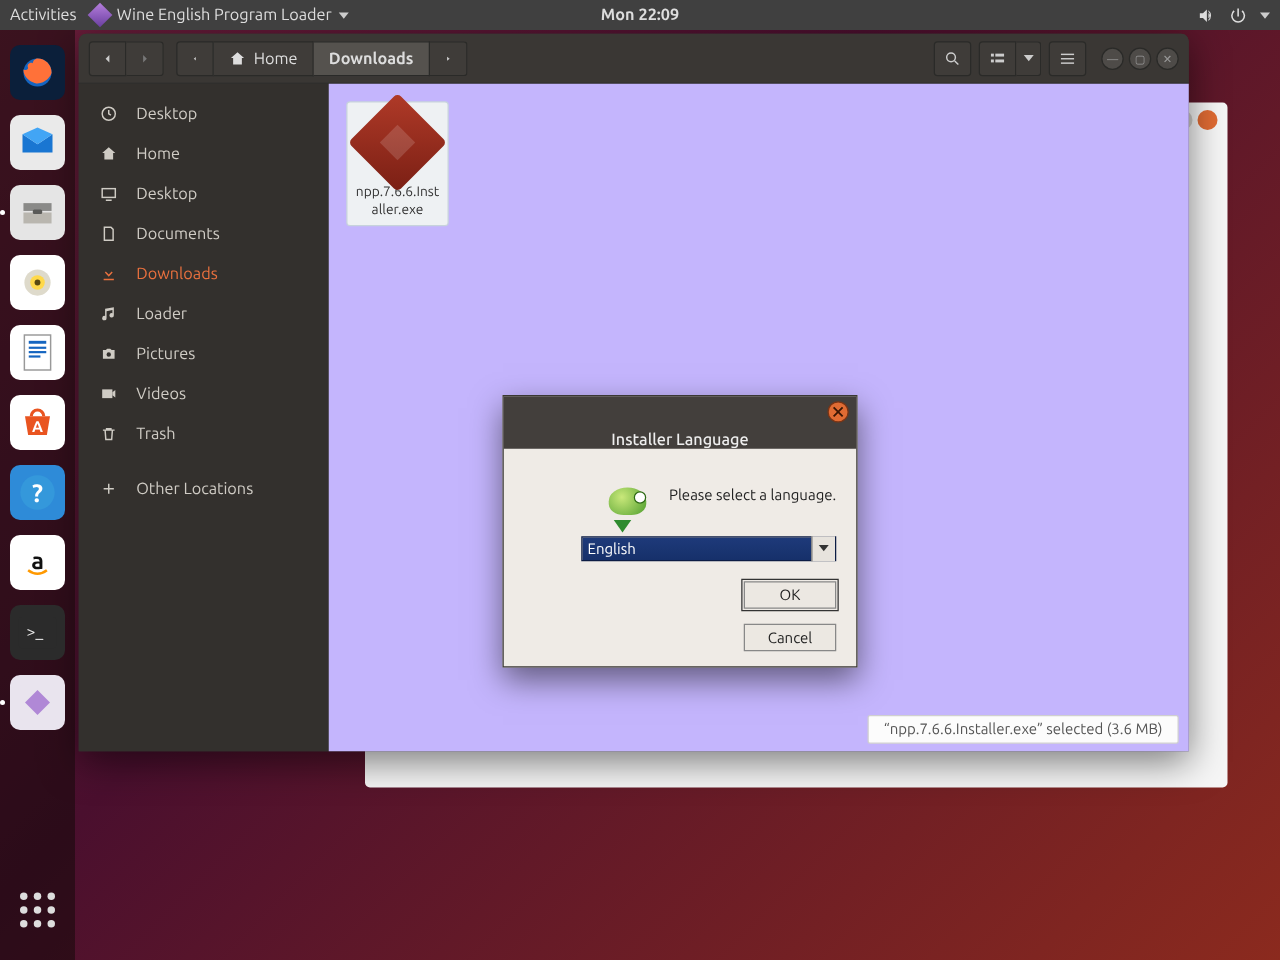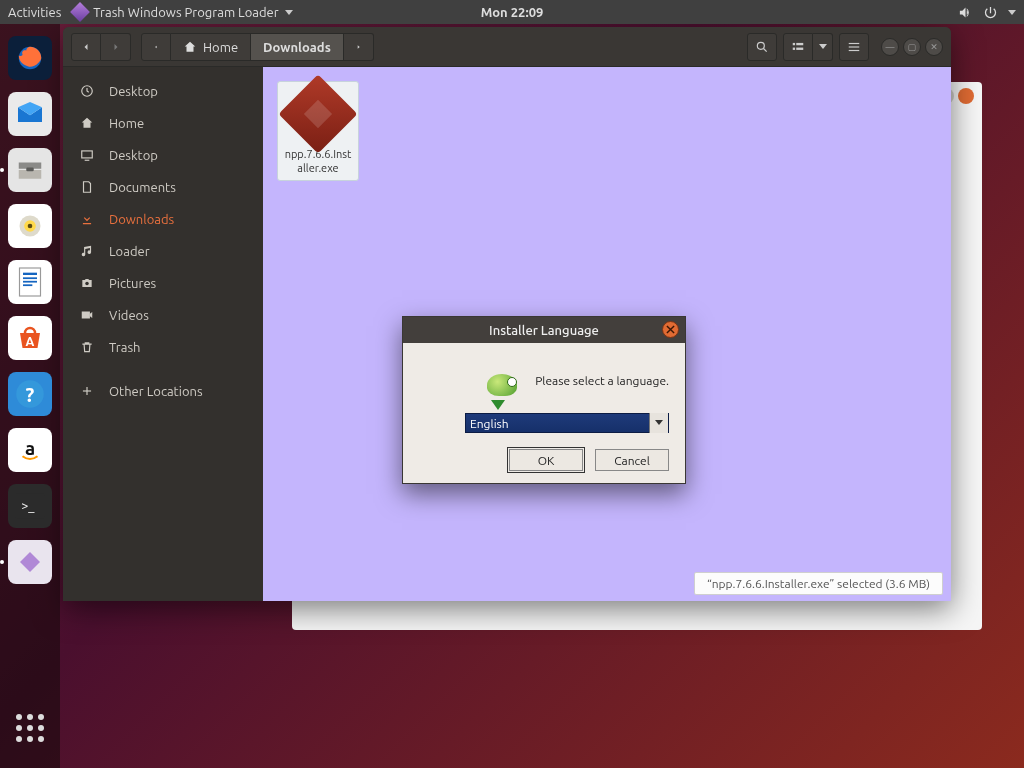--- a/index.html
+++ b/index.html
@@ -118,21 +118,21 @@
     font-size:12px;padding:4px 12px;border-radius:2px;
   }
 
   
   .dialog{
     position:absolute; top:316px; left:402px; width:284px;
     background:#efebe6; border:1px solid #3a3734; z-index:60;
     box-shadow:0 10px 24px rgba(0,0,0,.5); font-size:12px; color:#222;
   }
   .dlg-title{
-    height:26px;background:#433f3c;color:#eee;display:flex;align-items:center;
+    height:42px;background:#433f3c;color:#eee;display:flex;align-items:flex-end;
     justify-content:center;position:relative;font-weight:500;font-size:13px;
   }
   .dlg-close{
     position:absolute;right:6px;top:4px;width:17px;height:17px;border-radius:50%;
     background:#e06b33;border:1px solid #7a3415;display:flex;align-items:center;
     justify-content:center;color:#3a1605;font-size:10px;
   }
   .dlg-body{padding:31px 16px 12px;display:flex;flex-direction:column;align-items:flex-end;}
   .dlg-row1{display:flex;align-items:flex-start;gap:14px;}
   .dlg-iconbox{width:34px;height:34px;position:relative;}
@@ -156,21 +156,21 @@
   .combo::after{
     content:"";position:absolute;right:0;top:-1px;bottom:-1px;width:18px;
     background:#e7e3dd;border-left:1px solid #777;
   }
   .combo .caret{
     position:absolute;right:5px;top:6px;width:0;height:0;z-index:2;
     border-left:4px solid transparent;border-right:4px solid transparent;
     border-top:5px solid #333;
   }
   .dlg-buttons{
-    display:flex;gap:12px;justify-content:center;margin-top:16px;margin-left:42px;
+    display:flex;gap:12px;justify-content:center;margin-top:16px;margin-left:42px;flex-direction:column;
   }
   .btn{
     width:74px;height:22px;background:#ece8e2;border:1px solid #888;
     font-size:12px;color:#222;display:flex;align-items:center;justify-content:center;
   }
   .btn.default{outline:1px solid #333;outline-offset:1px;}
 
   
   .bgwin{
     position:absolute; top:82px; left:292px; width:690px; height:548px;
@@ -183,21 +183,21 @@
   svg{display:block;}
 </style>
 </head>
 <body>
 
 <div class="topbar">
   <div class="left">
     <span>Activities</span>
     <span class="app-title">
       <span class="wine-icon"></span>
-      <span>Trash Windows Program Loader</span>
+      <span>Wine English Program Loader</span>
       <span class="tri-down"></span>
     </span>
   </div>
   <div class="center">Mon 22:09</div>
   <div class="right">
     <svg width="15" height="15" viewBox="0 0 24 24" fill="#ddd">
         <path d="M3 9v6h4l5 5V4L7 9H3zm13 3a4 4 0 0 0-2-3.5v7A4 4 0 0 0 16 12zm-2-7v2a7 7 0 0 1 0 10v2a9 9 0 0 0 0-14z"></path>
       </svg>
     <svg width="15" height="15" viewBox="0 0 24 24" fill="#ddd">
         <path d="M13 3h-2v10h2V3zm4.8 2.2l-1.4 1.4A7 7 0 1 1 7.6 6.6L6.2 5.2a9 9 0 1 0 11.6 0z"></path>

